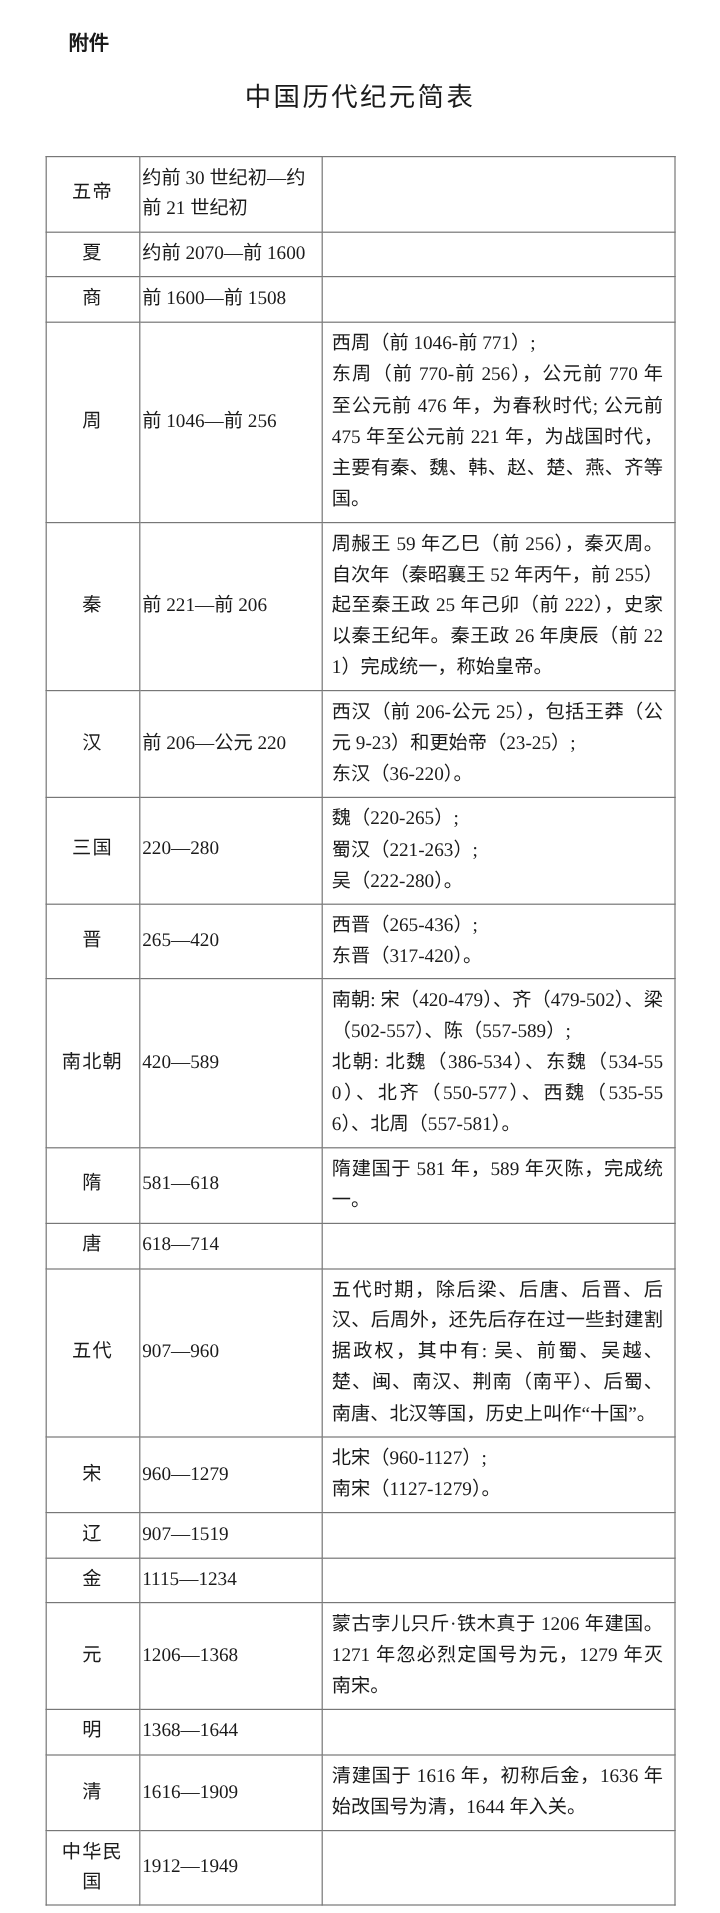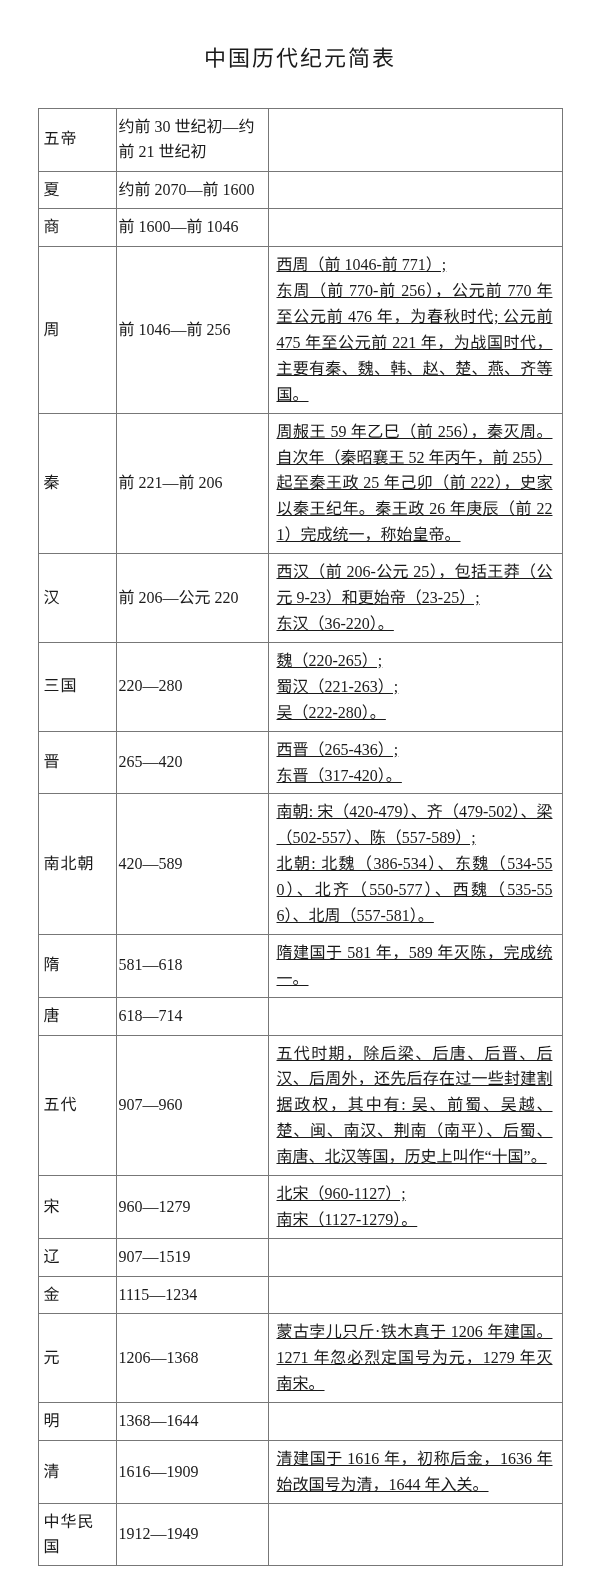--- a/index.html
+++ b/index.html
@@ -38,42 +38,42 @@
     border-collapse: collapse;
     table-layout: fixed;
   }
   table.era-table td {
     border: 1px solid #777777;
     vertical-align: middle;
     font-size: 16px;
     word-break: break-all;
   }
   td.col-dynasty {
-    text-align: left;
+    text-align: center;
     padding: 6px 5px;
     line-height: 1.55;
     letter-spacing: 1px;
   }
   td.col-period {
     padding: 6px 2px;
     line-height: 1.55;
   }
   td.col-notes {
     padding: 5px 9px 5px 8px;
     line-height: 1.62;
-    text-decoration: underline;
   }
   .note-line {
     text-align: justify;
   }
 </style>
 </head>
 <body>
 
 <div class="doc">
+  <div class="attachment-label">附件</div>
 
   <h1 class="page-title">中国历代纪元简表</h1>
 
   <table class="era-table">
     <colgroup>
       <col style="width:78px">
       <col style="width:152px">
       <col style="width:294px">
     </colgroup>
     <tbody id="table-body">
@@ -82,21 +82,21 @@
           <td class="col-period">约前 30 世纪初—约前 21 世纪初</td>
           <td class="col-notes"></td>
         </tr>
         <tr>
           <td class="col-dynasty">夏</td>
           <td class="col-period">约前 2070—前 1600</td>
           <td class="col-notes"></td>
         </tr>
         <tr>
           <td class="col-dynasty">商</td>
-          <td class="col-period">前 1600—前 1046</td>
+          <td class="col-period">前 1600—前 1508</td>
           <td class="col-notes"></td>
         </tr>
         <tr>
           <td class="col-dynasty">周</td>
           <td class="col-period">前 1046—前 256</td>
           <td class="col-notes">
             <div class="note-line">西周（前 1046-前 771）;</div>
             <div class="note-line">东周（前 770-前 256），公元前 770 年至公元前 476 年，为春秋时代; 公元前 475 年至公元前 221 年，为战国时代，主要有秦、魏、韩、赵、楚、燕、齐等国。</div>
           </td>
         </tr>

